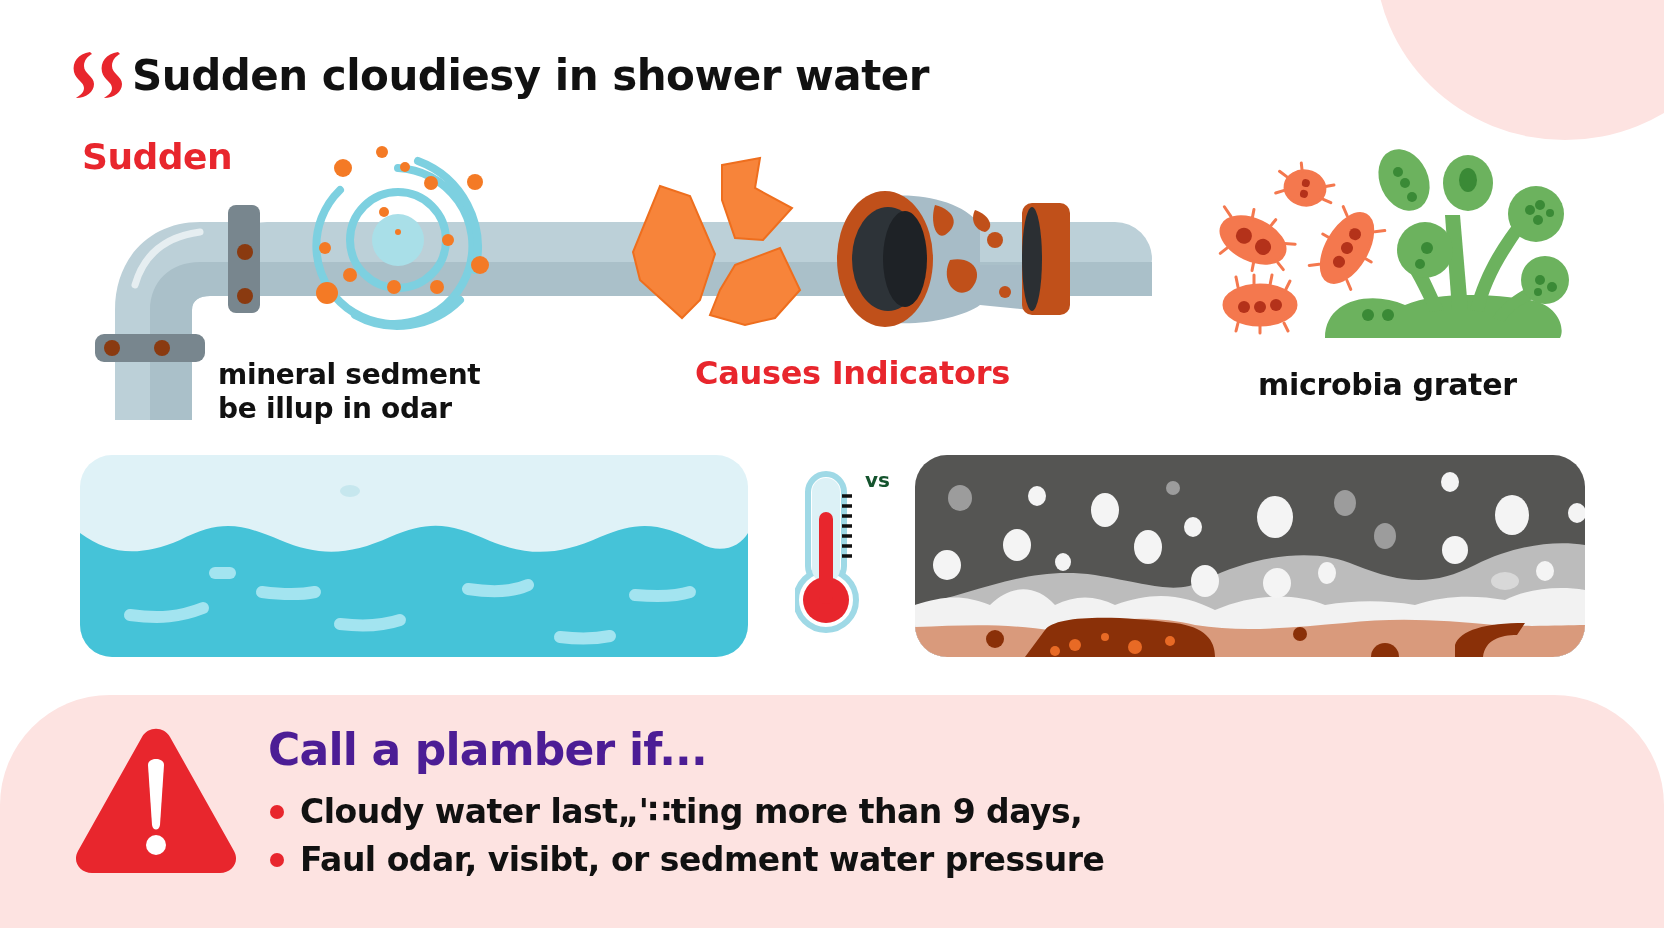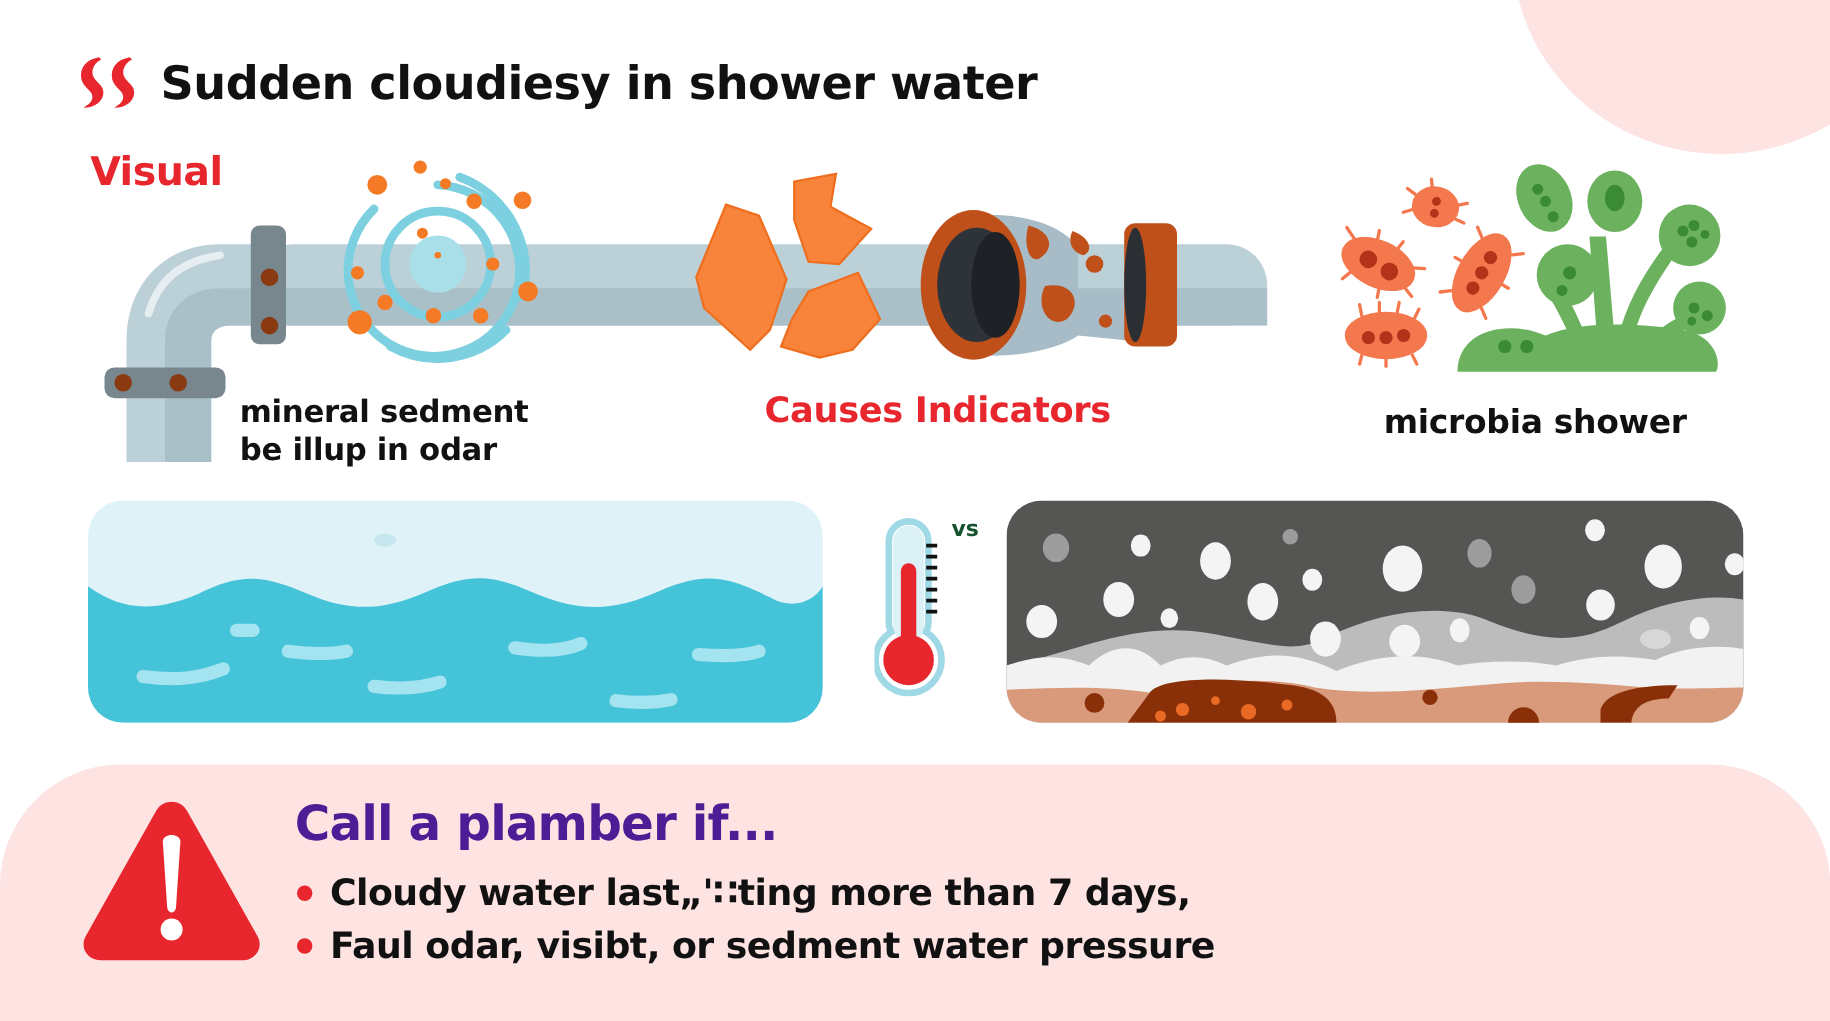--- a/index.html
+++ b/index.html
@@ -1,20 +1,20 @@
 <!DOCTYPE html>
 <html><head>
 <meta charset="utf-8">
 <style>
   * { box-sizing: border-box; margin: 0; padding: 0; }
   html, body { width: 1664px; height: 928px; overflow: hidden; background: #ffffff; }
   body { position: relative; font-family: "DejaVu Sans", sans-serif; }
   .abs { position: absolute; }
   .corner-blob { position: absolute; left: 1375px; top: -230px; width: 380px; height: 370px; border-radius: 50%; background: #fde3e1; }
-  .title-row { left: 70px; top: 48px; display: flex; align-items: center; gap: 18px; }
+  .title-row { left: 70px; top: 48px; display: flex; align-items: center; gap: 4px; }
   .quote-icon { width: 58px; height: 54px; }
   .page-title { font-size: 42px; font-weight: 700; color: #111111; letter-spacing: -0.5px; white-space: nowrap; }
   .causes { left: 82px; top: 136px; font-size: 36px; font-weight: 700; color: #e8262d; letter-spacing: -0.5px; }
   .label-dark { font-weight: 700; color: #111111; letter-spacing: -0.3px; margin-top: 12px; }
   .mineral { left: 218px; top: 346px; font-size: 28px; line-height: 34px; }
   .visual { left: 695px; top: 354px; font-size: 32px; font-weight: 700; color: #e8262d; letter-spacing: -0.3px; white-space: nowrap; }
   .microbia { left: 1258px; top: 355px; font-size: 30px; white-space: nowrap; }
   .vs { left: 865px; top: 468px; font-size: 20px; font-weight: 700; color: #14532d; }
   .alert-panel { left: 0; top: 695px; width: 1664px; height: 260px; background: #fde3e1; border-radius: 110px 110px 0 0; }
   .alert-title { left: 268px; top: 724px; font-size: 44px; font-weight: 700; color: #4c1d95; letter-spacing: -0.8px; white-space: nowrap; }
@@ -31,21 +31,21 @@
 <div class="abs title-row">
   <span class="quote-icon">
     <svg width="58" height="54" viewBox="0 0 58 54">
       <path d="M20 4 C8 6 2 14 4 24 C6 32 14 34 14 40 C14 46 8 48 6 50 C16 50 24 44 24 36 C24 28 14 26 14 18 C14 12 18 8 22 6 Z" fill="#e8262d"></path>
       <path d="M48 4 C36 6 30 14 32 24 C34 32 42 34 42 40 C42 46 36 48 34 50 C44 50 52 44 52 36 C52 28 42 26 42 18 C42 12 46 8 50 6 Z" fill="#e8262d"></path>
     </svg>
   </span>
   <h1 class="page-title">Sudden cloudiesy in shower water</h1>
 </div>
 
-<div class="abs causes">Visual</div>
+<div class="abs causes">Sudden</div>
 
 <svg class="abs" style="left:0;top:130px" width="1664" height="300" viewBox="0 130 1664 300">
 
   <rect x="230" y="222" width="922" height="74" rx="37" fill="#bcd0d8"></rect>
   <rect x="230" y="262" width="922" height="34" fill="#aac0c9"></rect>
 
   <path d="M240 222 L200 222 C150 222 115 258 115 310 L115 420 L192 420 L192 310 C192 300 200 296 210 296 L240 296 Z" fill="#bcd0d8"></path>
   <path d="M150 420 L192 420 L192 310 C192 300 200 296 210 296 L240 296 L240 262 L200 262 C170 262 150 282 150 310 Z" fill="#aac0c9"></path>
   <path d="M135 285 C145 250 170 236 200 232" stroke="#e6eef1" stroke-width="7" stroke-linecap="round" fill="none"></path>
 
@@ -180,21 +180,21 @@
         <circle cx="1388" cy="315" r="6"></circle>
     </g>
   </g>
 </svg>
 
 <div class="abs label-dark mineral">
   <div>mineral sedment</div>
   <div>be illup in odar</div>
 </div>
 <div class="abs visual">Causes Indicators</div>
-<div class="abs label-dark microbia">microbia shower</div>
+<div class="abs label-dark microbia">microbia grater</div>
 
 <svg class="abs" style="left:80px;top:455px" width="668" height="202" viewBox="0 0 668 202">
   <defs>
       <clipPath id="cw">
         <rect width="668" height="202" rx="32"></rect>
       </clipPath>
     </defs>
   <g clip-path="url(#cw)">
     <rect width="668" height="202" fill="#dff2f7"></rect>
     <path d="M0 78 C30 100 60 102 100 85 C140 65 160 68 200 85 C240 102 270 100 310 82 C350 65 370 68 410 86 C450 102 480 100 520 82 C560 65 580 68 620 88 C640 100 660 92 668 78 L668 202 L0 202 Z" fill="#45c3d8"></path>
@@ -285,19 +285,19 @@
 <svg class="abs" style="left:74px;top:727px" width="164" height="148" viewBox="0 0 164 148">
   <path d="M68 10 C74 -1 90 -1 96 10 L160 124 C166 135 158 146 146 146 L18 146 C6 146 -2 135 4 124 Z" fill="#e8262d"></path>
   <path d="M74 38 C74 30 90 30 90 38 L86 98 C85 104 79 104 78 98 Z" fill="#ffffff"></path>
   <circle cx="82" cy="118" r="10" fill="#ffffff"></circle>
 </svg>
 
 <div class="abs alert-title">Call a plamber if...</div>
 <ul class="abs alert-list">
   <li>
       <span class="bullet-dot"></span>
-      <span>Cloudy water last„'∷ting more than 7 days,</span>
+      <span>Cloudy water last„'∷ting more than 9 days,</span>
     </li>
   <li>
       <span class="bullet-dot"></span>
       <span>Faul odar, visibt, or sedment water pressure</span>
     </li>
 </ul>
 
 </body></html>

